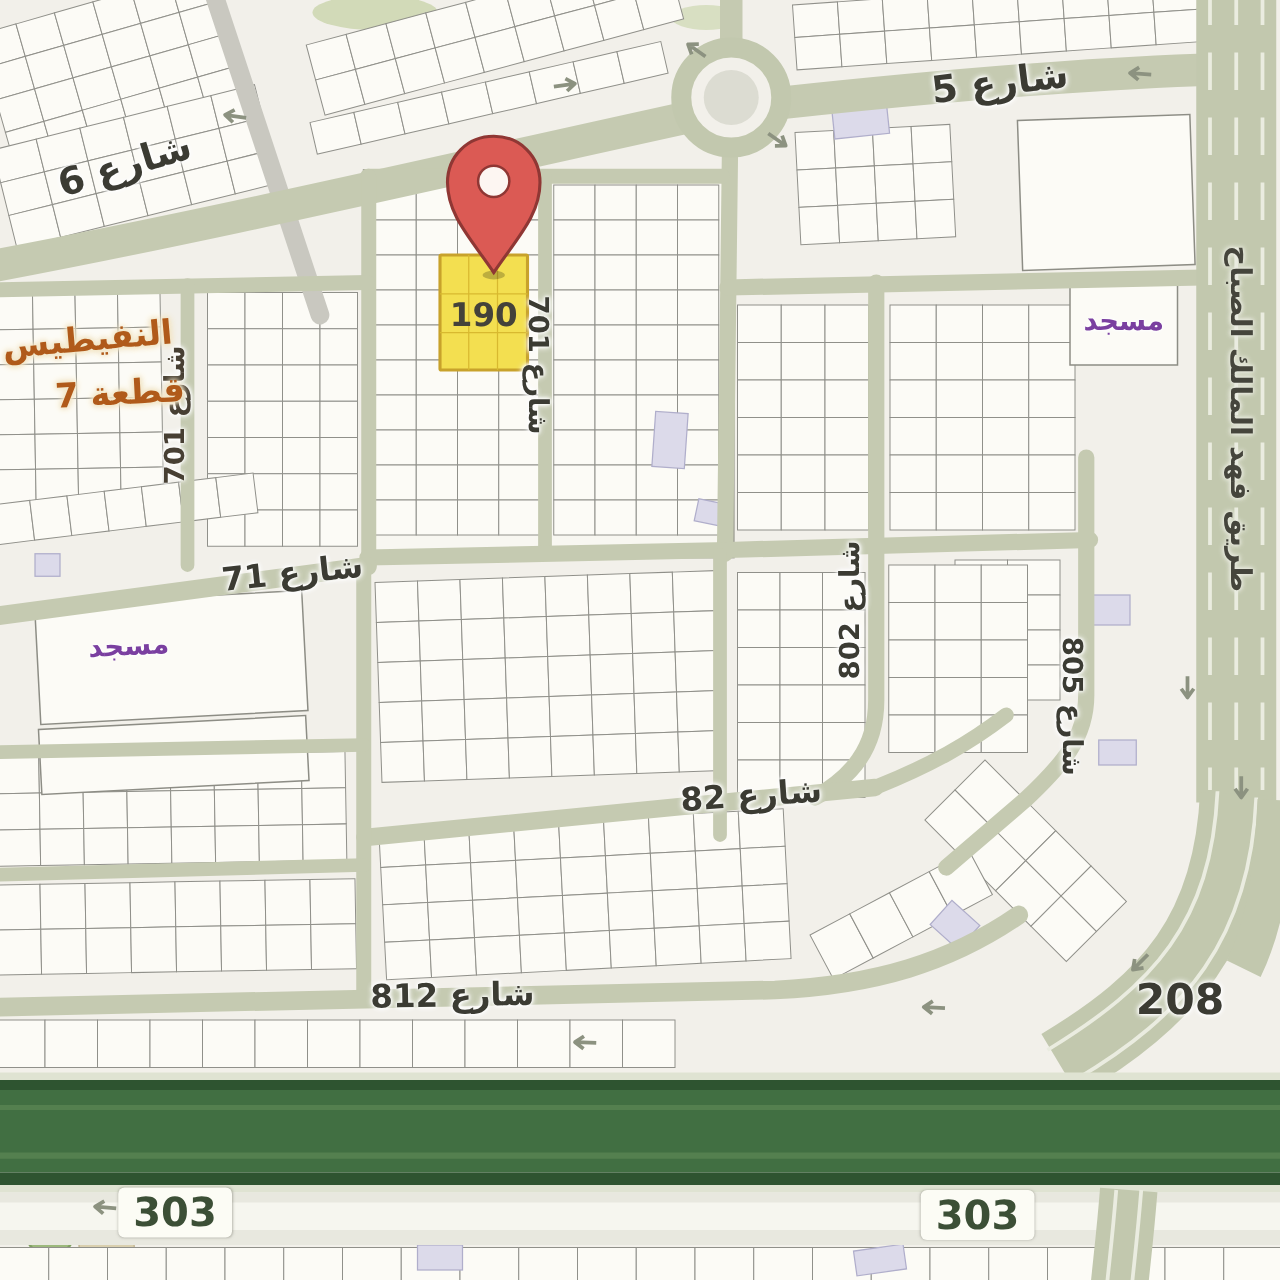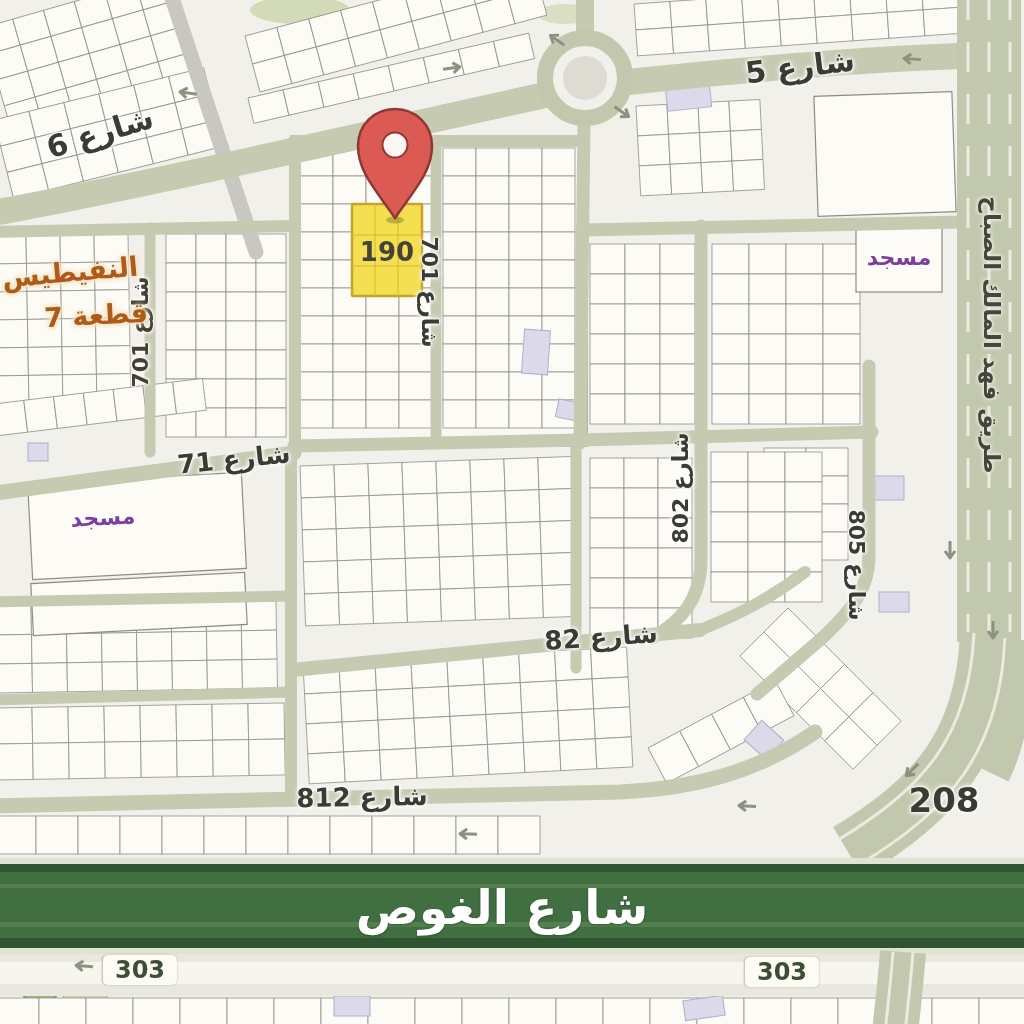--- a/index.html
+++ b/index.html
@@ -16,21 +16,21 @@
   .area-lbl{color:#b05a1a;font-size:27px;
        text-shadow:0 0 3px #f3e7c9,0 0 4px #f3e7c9,0 0 6px #f3e7c9,0 0 7px #f0e3c2;}
   .mosque{color:#7a3fa0;font-size:22px;
        text-shadow:0 0 2px #fff,0 0 3px #fff,0 0 4px #fff;}
   .expwy{color:#ffffff;font-size:47px;letter-spacing:1px;
        text-shadow:0 1px 3px rgba(0,0,0,.3);}
   .fahad{color:#45453c;font-size:23px;
        text-shadow:0 0 3px #e9ebe0,0 0 4px #e9ebe0,0 0 5px #e9ebe0;}
   .route{font-size:34px;color:#3b3b33;}
   .badge{position:absolute;transform:translate(-50%,-50%);background:#fcfcf5;
-       border-radius:5px;padding:1px 12px;font-weight:bold;font-size:24px;color:#3c4f36;
+       border-radius:5px;padding:1px 12px;font-weight:bold;font-size:32px;color:#3c4f36;
        box-shadow:0 0 2px rgba(120,120,110,.5);}
 </style>
 </head>
 <body>
 
 <div class="map">
 <svg width="1024" height="1024" viewBox="0 0 1024 1024">
   <rect x="0" y="0" width="1024" height="1024" fill="#f2f0ea"></rect>
 
   <g>
@@ -697,18 +697,17 @@
 <div class="lbl street-sm" dir="rtl" style="left:141px;top:332px;transform:translate(-50%,-50%) rotate(-90deg);color:#473f33;">شارع 701</div>
 <div class="lbl area-lbl" dir="rtl" style="left:70px;top:272px;transform:translate(-50%,-50%) rotate(-5deg);">النفيطيس</div>
 <div class="lbl area-lbl" dir="rtl" style="left:96px;top:315px;transform:translate(-50%,-50%) rotate(-3deg);">قطعة 7</div>
 <div class="lbl mosque" dir="rtl" style="left:899px;top:258px;">مسجد</div>
 <div class="lbl mosque" dir="rtl" style="left:103px;top:518px;transform:translate(-50%,-50%) rotate(-3deg);">مسجد</div>
 <div class="lbl street-md" dir="rtl" style="left:234px;top:459px;transform:translate(-50%,-50%) rotate(-6deg);">شارع 71</div>
 <div class="lbl street-sm" dir="rtl" style="left:681px;top:488px;transform:translate(-50%,-50%) rotate(-90deg);">شارع 802</div>
 <div class="lbl street-md" dir="rtl" style="left:601px;top:637px;transform:translate(-50%,-50%) rotate(-4deg);">شارع 82</div>
 <div class="lbl street-sm" dir="rtl" style="left:856px;top:565px;transform:translate(-50%,-50%) rotate(90deg);">شارع 805</div>
 <div class="lbl street-md" dir="rtl" style="left:362px;top:797px;transform:translate(-50%,-50%) rotate(-1deg);">شارع 812</div>
-<div class="lbl expwy" dir="rtl" style="left:502px;top:907px;">شارع الغوص</div>
 <div class="lbl fahad" dir="rtl" style="left:991px;top:335px;transform:translate(-50%,-50%) rotate(90deg);">طريق فهد المالك الصباح</div>
 <div class="lbl route" style="left:944px;top:800px;">208</div>
 <div class="badge" style="left:140px;top:970px;">303</div>
 <div class="badge" style="left:782px;top:972px;">303</div>
 </div>
 
 </body></html>

